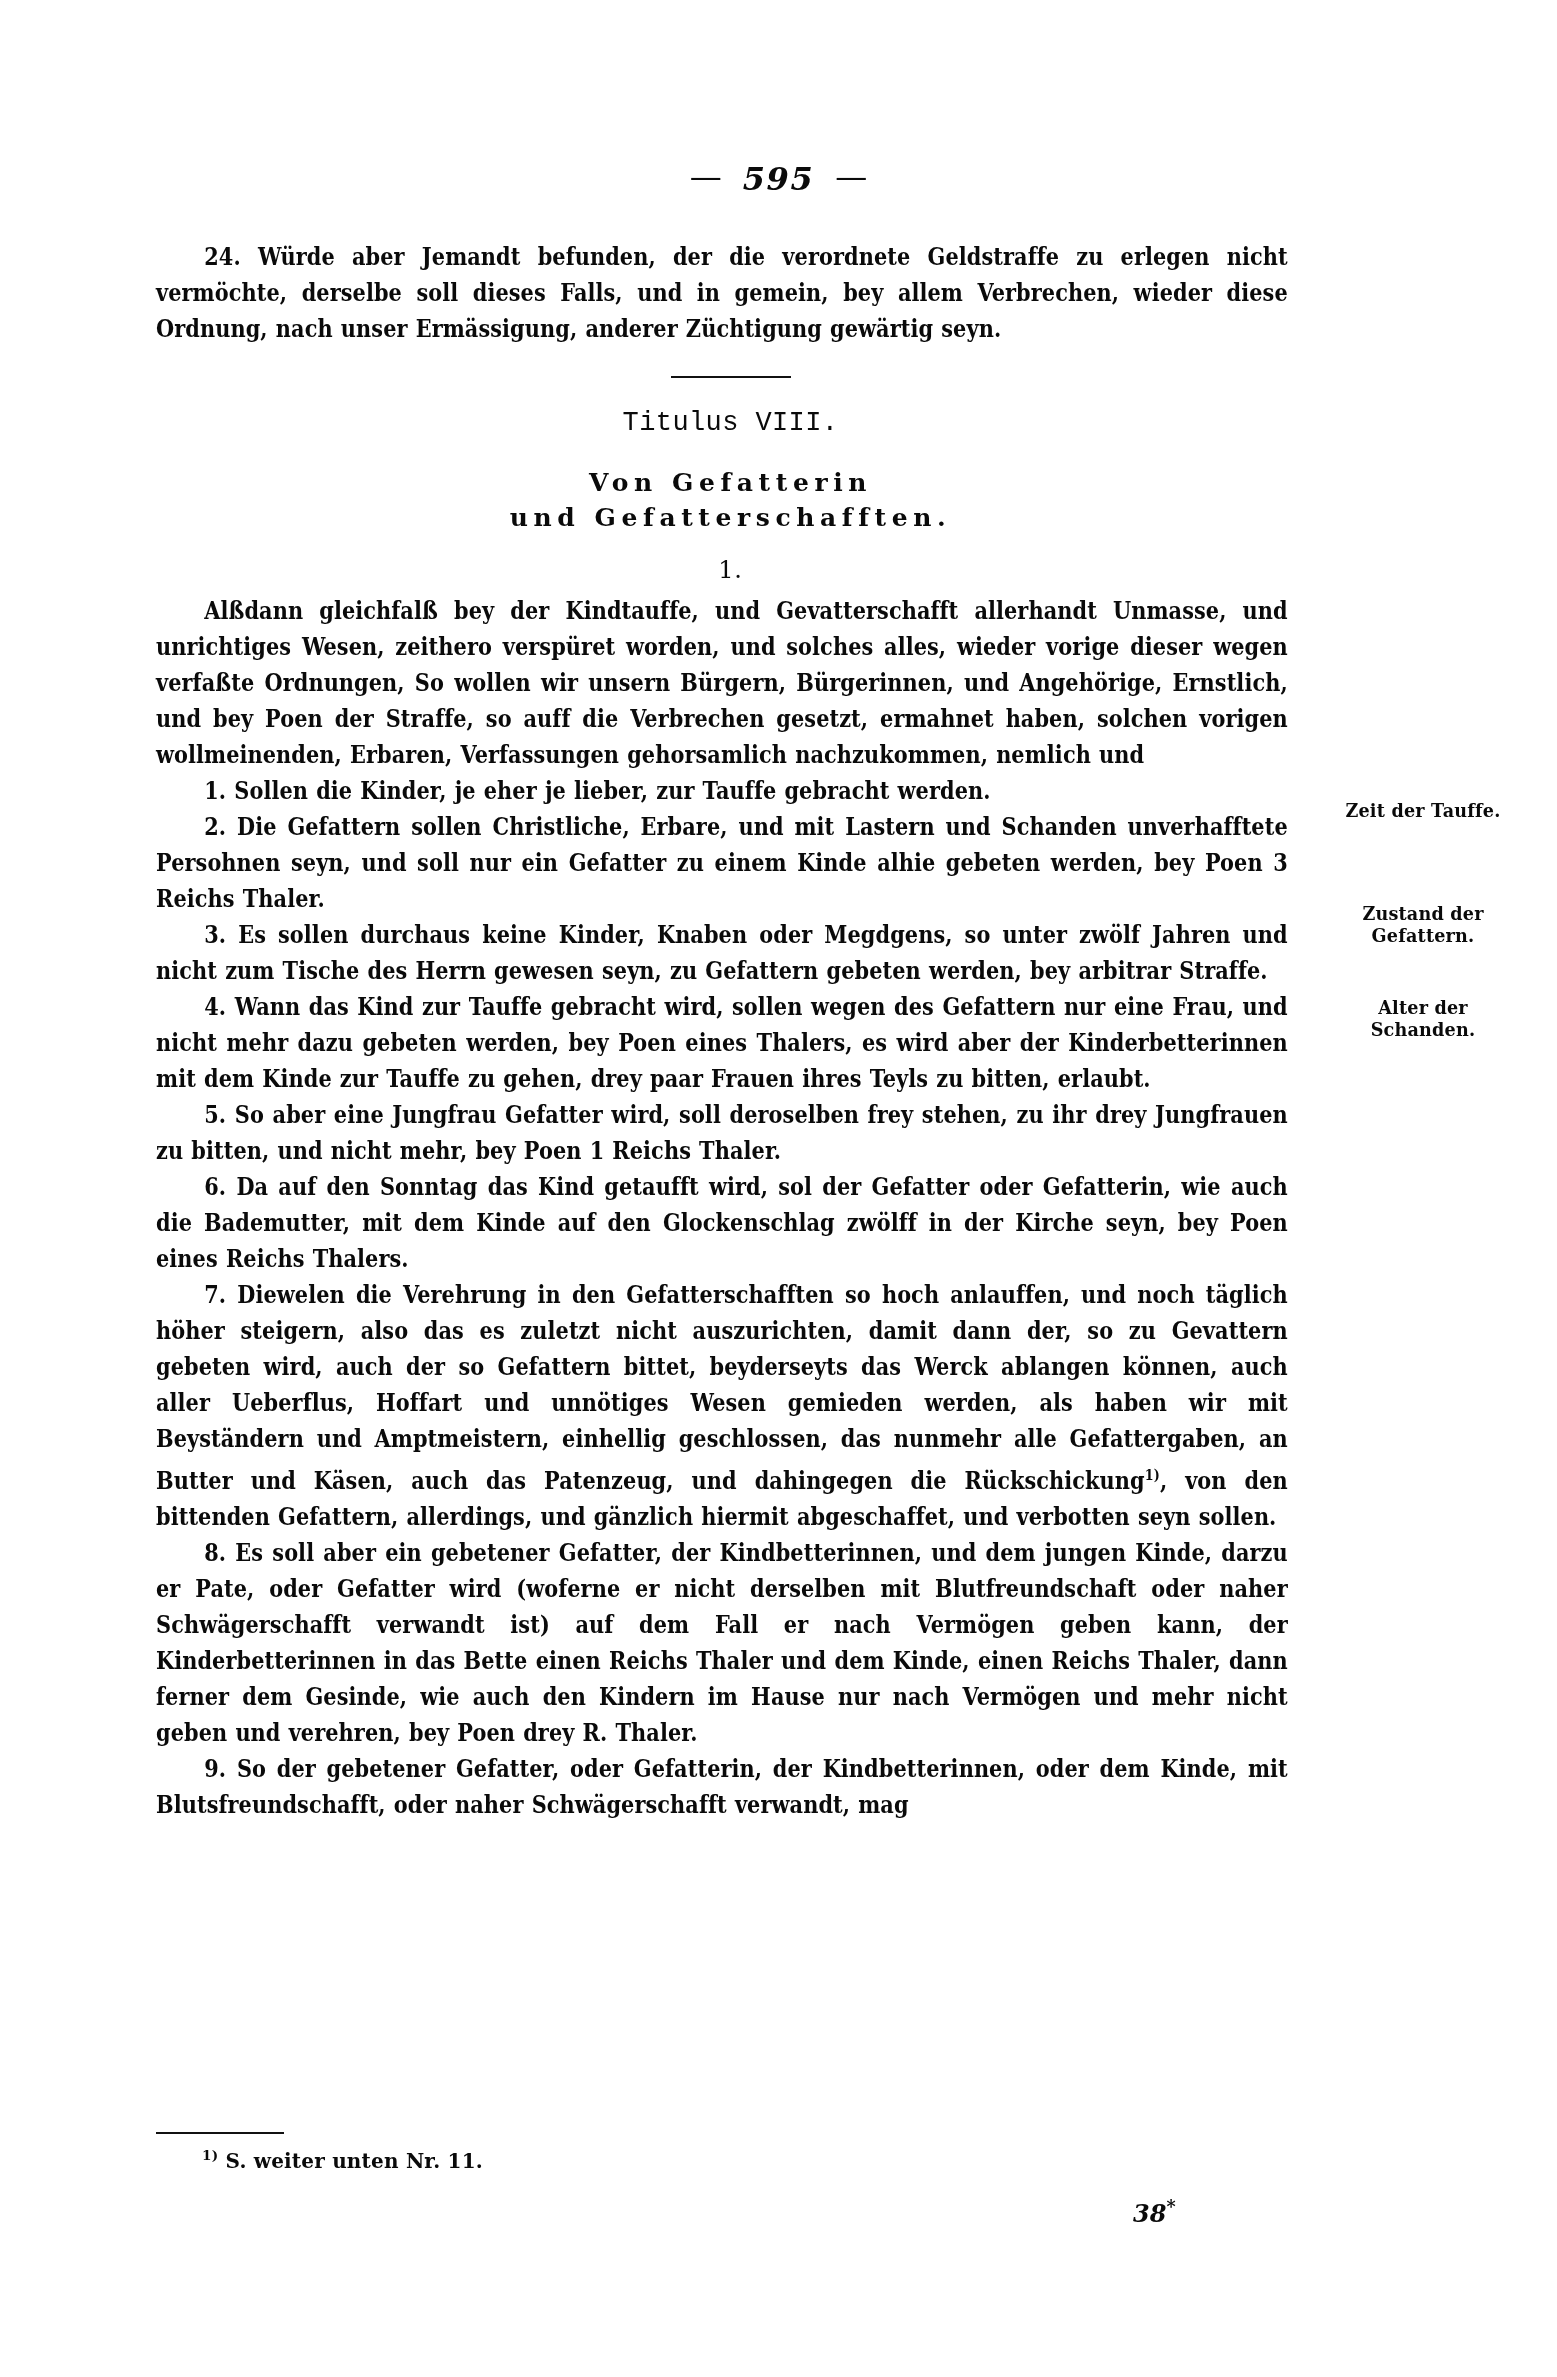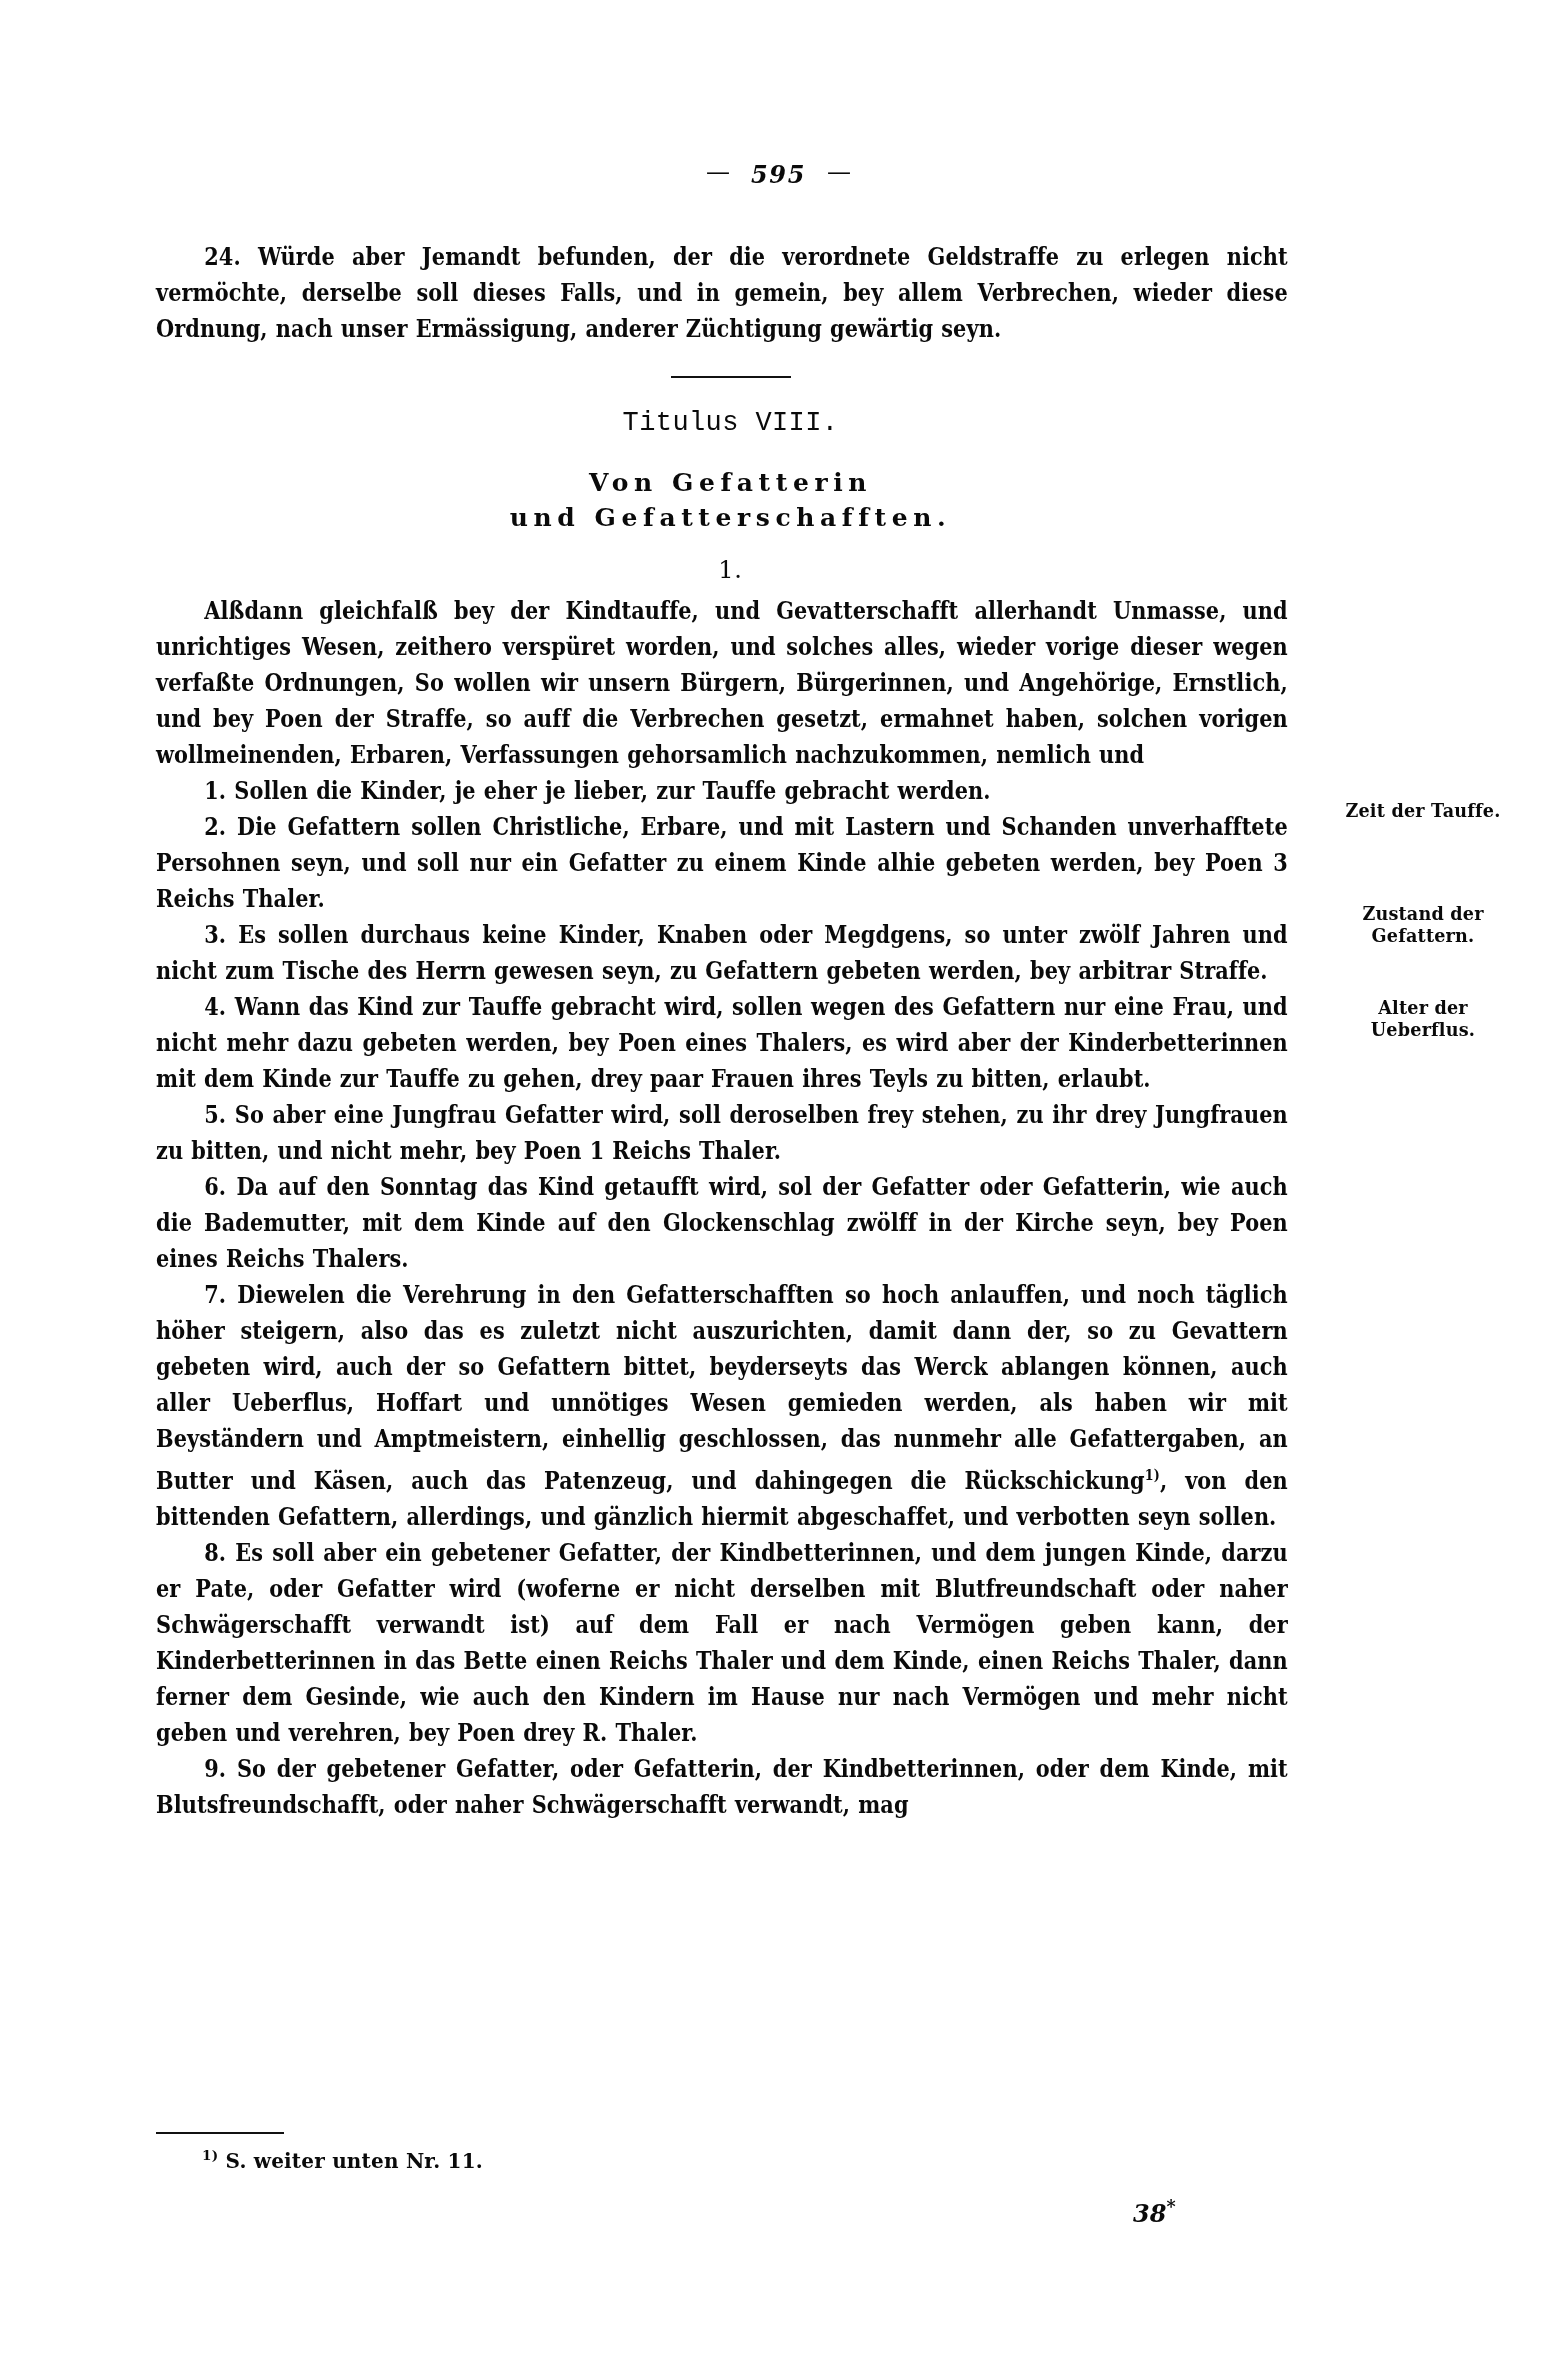--- a/index.html
+++ b/index.html
@@ -23,21 +23,21 @@
   }
 
   
   .folio {
     position: absolute;
     top: 160px;
     left: 0;
     width: 1557px;
     text-align: center;
     font-family: "DejaVu Serif", "Liberation Serif", serif;
-    font-size: 24px;
+    font-size: 32px;
     letter-spacing: 1.6px;
     font-style: italic;
     font-weight: 600;
   }
   .folio .dash {
     font-style: normal;
     font-weight: 400;
     letter-spacing: 0;
     padding: 0 21px;
     position: relative;
@@ -213,21 +213,21 @@
     <p class="para fraktur">8. Es soll aber ein gebetener Gefatter, der Kindbetterinnen, und dem jungen Kinde, darzu er Pate, oder Gefatter wird (woferne er nicht derselben mit Blutfreundschaft oder naher Schwägerschafft verwandt ist) auf dem Fall er nach Vermögen geben kann, der Kinderbetterinnen in das Bette einen Reichs Thaler und dem Kinde, einen Reichs Thaler, dann ferner dem Gesinde, wie auch den Kindern im Hause nur nach Vermögen und mehr nicht geben und verehren, bey Poen drey R. Thaler.</p>
 
     <p class="para fraktur">9. So der gebetener Gefatter, oder Gefatterin, der Kindbetterinnen, oder dem Kinde, mit Blutsfreundschafft, oder naher Schwägerschafft verwandt, mag</p>
 
   </div>
 
   <div class="margin-note fraktur" style="top:800px; left:1339px;">Zeit der Tauffe.</div>
 
   <div class="margin-note fraktur" style="top:903px; left:1339px;">Zustand der Gefattern.</div>
 
-  <div class="margin-note fraktur" style="top:997px; left:1339px;">Alter der Ueberflus.</div>
+  <div class="margin-note fraktur" style="top:997px; left:1339px;">Alter der Schanden.</div>
 
   <div id="footnote-zone">
     <div class="rule-footnote"></div>
     <p class="footnote-text fraktur"><span class="fn-marker">1)</span>&nbsp;<span>S. weiter unten Nr. 11.</span></p>
   </div>
 
   <div class="signature"><span>38</span><span class="star">*</span></div>
 
 </div>
 

